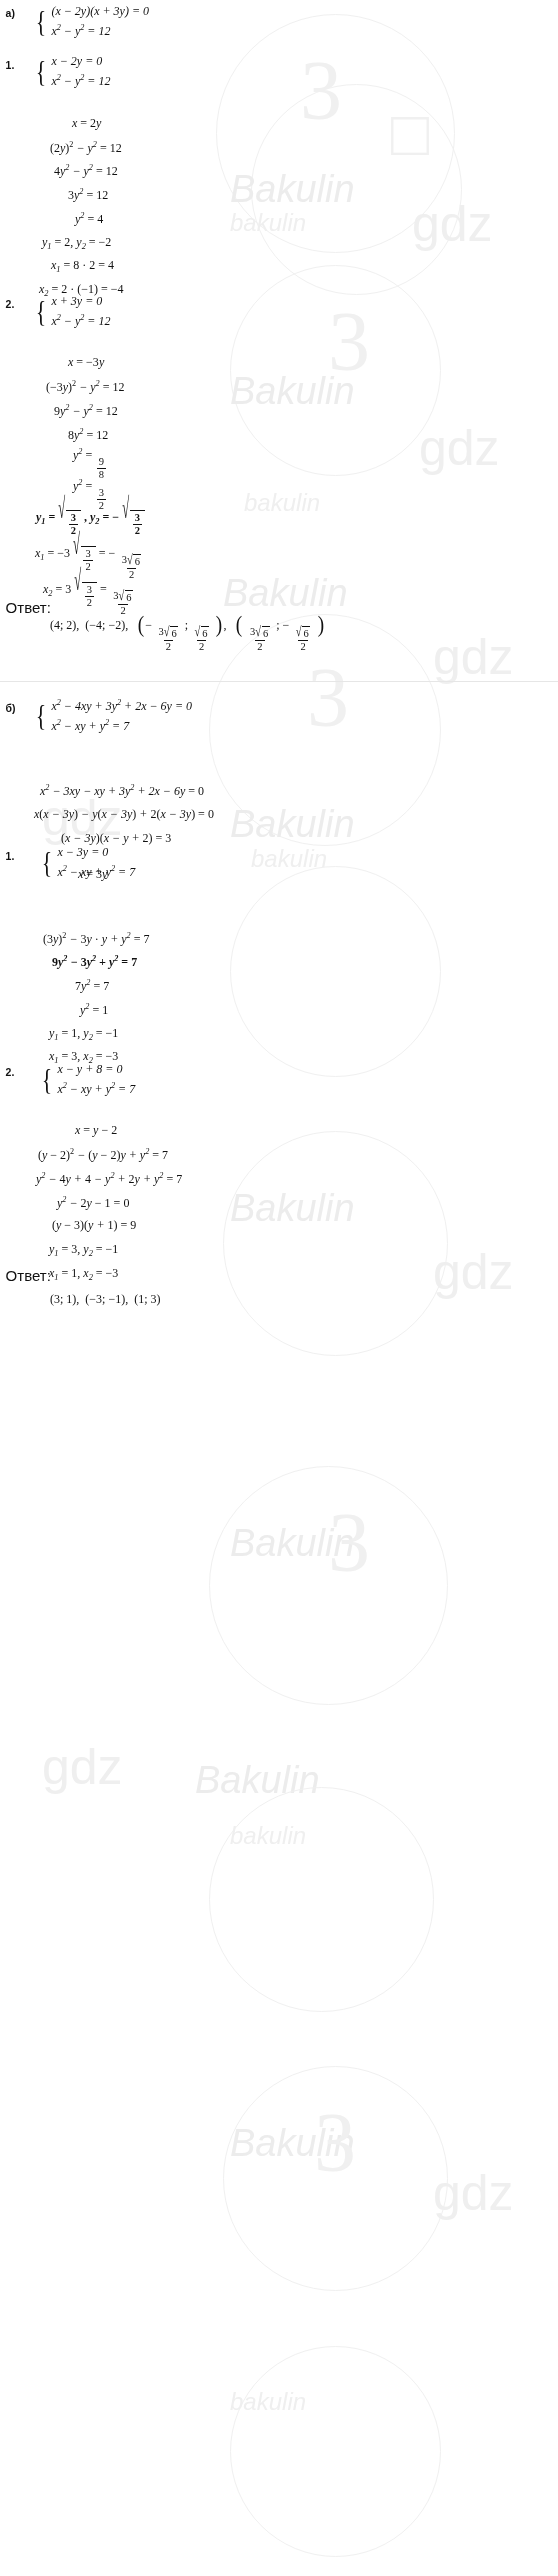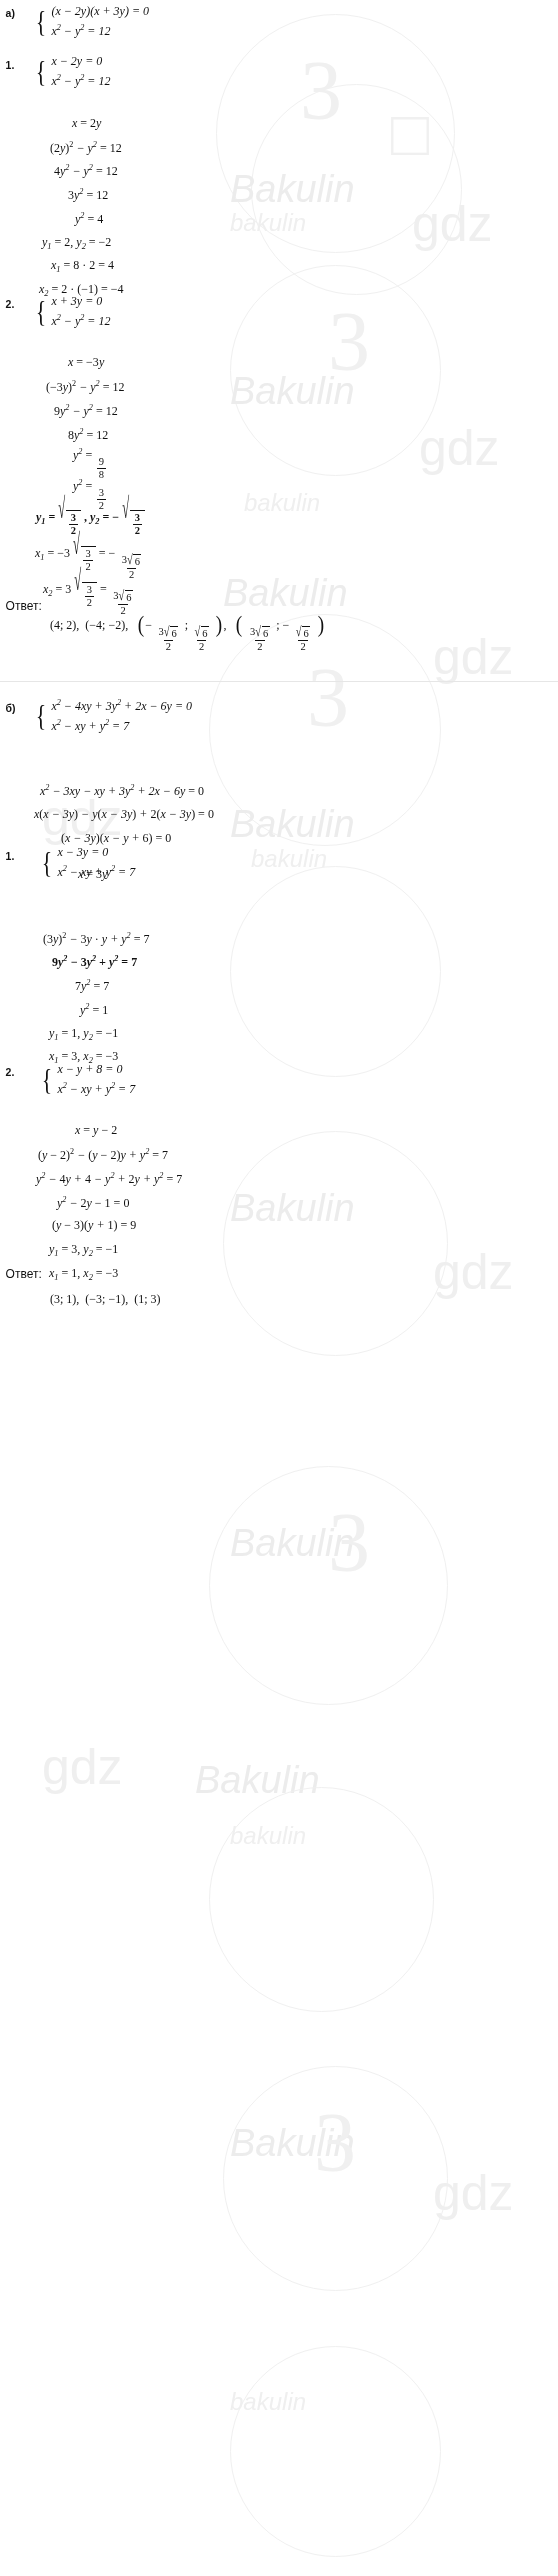--- a/index.html
+++ b/index.html
@@ -67,21 +67,21 @@
   .blk { position: absolute; }
 
   .lbl {
     font-family: "Liberation Sans", sans-serif;
     font-weight: bold;
     font-size: 10.5px;
     color: #111;
   }
   .answer-label {
     font-family: "Liberation Sans", sans-serif;
-    font-size: 12px;
+    font-size: 15px;
     color: #111;
   }
 
   .m {
     font-style: italic;
     font-size: 12px;
     white-space: nowrap;
     margin-top: 28px;
   }
   .m .up { font-style: normal; }
@@ -378,21 +378,21 @@
   <div class="blk sys" style="left:34px; top:698px;">
     <span class="brace">{</span>
     <span class="rows">
       <div>x<sup class="e">2</sup> − 4xy + 3y<sup class="e">2</sup> + 2x − 6y <span class="up">= 0</span></div>
       <div>x<sup class="e">2</sup> − xy + y<sup class="e">2</sup> <span class="up">= 7</span></div>
     </span>
   </div>
 
   <div class="blk m" style="left:40px; top:755px;">x<sup class="e">2</sup> − 3xy − xy + 3y<sup class="e">2</sup> + 2x − 6y <span class="up">= 0</span></div>
   <div class="blk m" style="left:34px; top:779px;">x<span class="up">(</span>x − 3y<span class="up">)</span> − y<span class="up">(</span>x − 3y<span class="up">)</span> + <span class="up">2(</span>x − 3y<span class="up">) = 0</span></div>
-  <div class="blk m" style="left:61px; top:803px;"><span class="up">(</span>x − 3y<span class="up">)(</span>x − y + <span class="up">6) = 0</span></div>
+  <div class="blk m" style="left:61px; top:803px;"><span class="up">(</span>x − 3y<span class="up">)(</span>x − y + <span class="up">2) = 3</span></div>
 
   <div class="blk lbl" style="left:5.6px; top:850px;">1.</div>
 
   <div class="blk sys" style="left:40px; top:845px;">
     <span class="brace">{</span>
     <span class="rows">
       <div>x − 3y <span class="up">= 0</span></div>
       <div>x<sup class="e">2</sup> − xy + y<sup class="e">2</sup> <span class="up">= 7</span></div>
     </span>
   </div>

